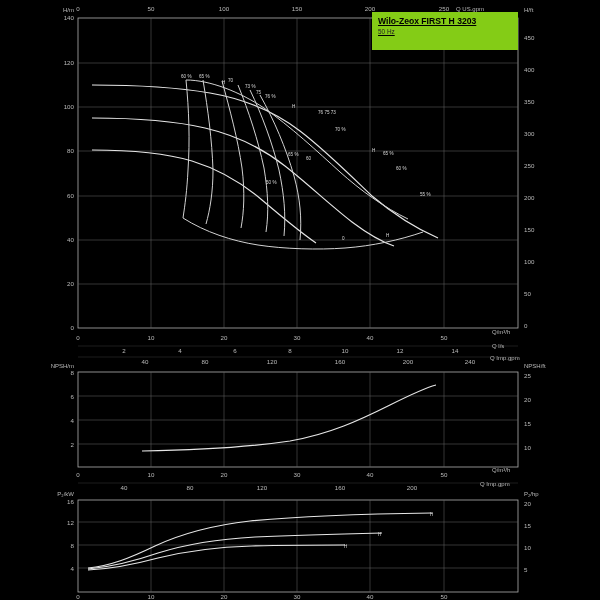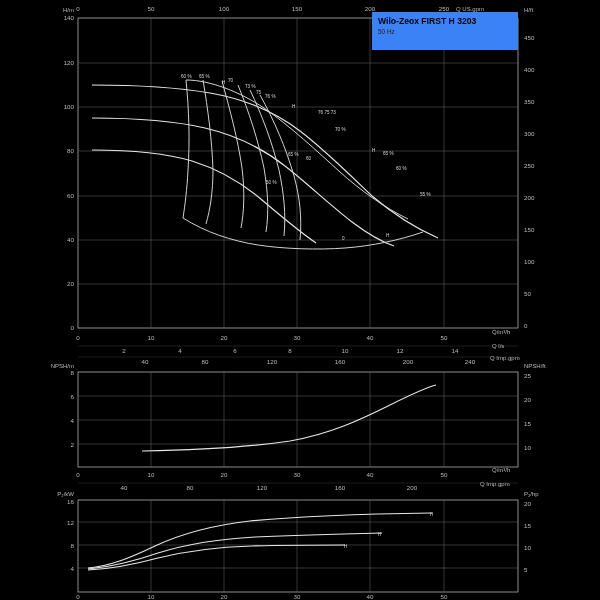--- a/index.html
+++ b/index.html
@@ -3,21 +3,21 @@
 <meta charset="utf-8">
 <style>
   html,body{margin:0;padding:0;background:#000;}
   body{width:600px;height:600px;overflow:hidden;font-family:"Liberation Sans",sans-serif;color:#cfcfcf;}
   .root{position:relative;width:600px;height:600px;background:#000;}
   svg{display:block;}
   text{font-family:"Liberation Sans",sans-serif;fill:#b9b9b9;}
   .tick{font-size:6.2px;}
   .axlab{font-size:6px;}
   .curvelab{font-size:4.6px;fill:#d8d8d8;}
-  .legendbox{position:absolute;background:#3b82f6;color:#000;}
+  .legendbox{position:absolute;background:#84cc16;color:#000;text-decoration:underline;}
   .legendbox .t1{font-size:8.6px;font-weight:bold;color:#000;line-height:11px;}
   .legendbox .t2{font-size:6.4px;color:#222;line-height:9px;}
   .grid{stroke:#6a6a6a;stroke-width:.5;}
   .gridmin{stroke:#4a4a4a;stroke-width:.4;}
   .frame{stroke:#b0b0b0;stroke-width:.8;fill:none;}
   .curve{stroke:#e6e6e6;stroke-width:1.15;fill:none;}
   .curve2{stroke:#d2d2d2;stroke-width:1;fill:none;}
 </style>
 </head>
 <body>

